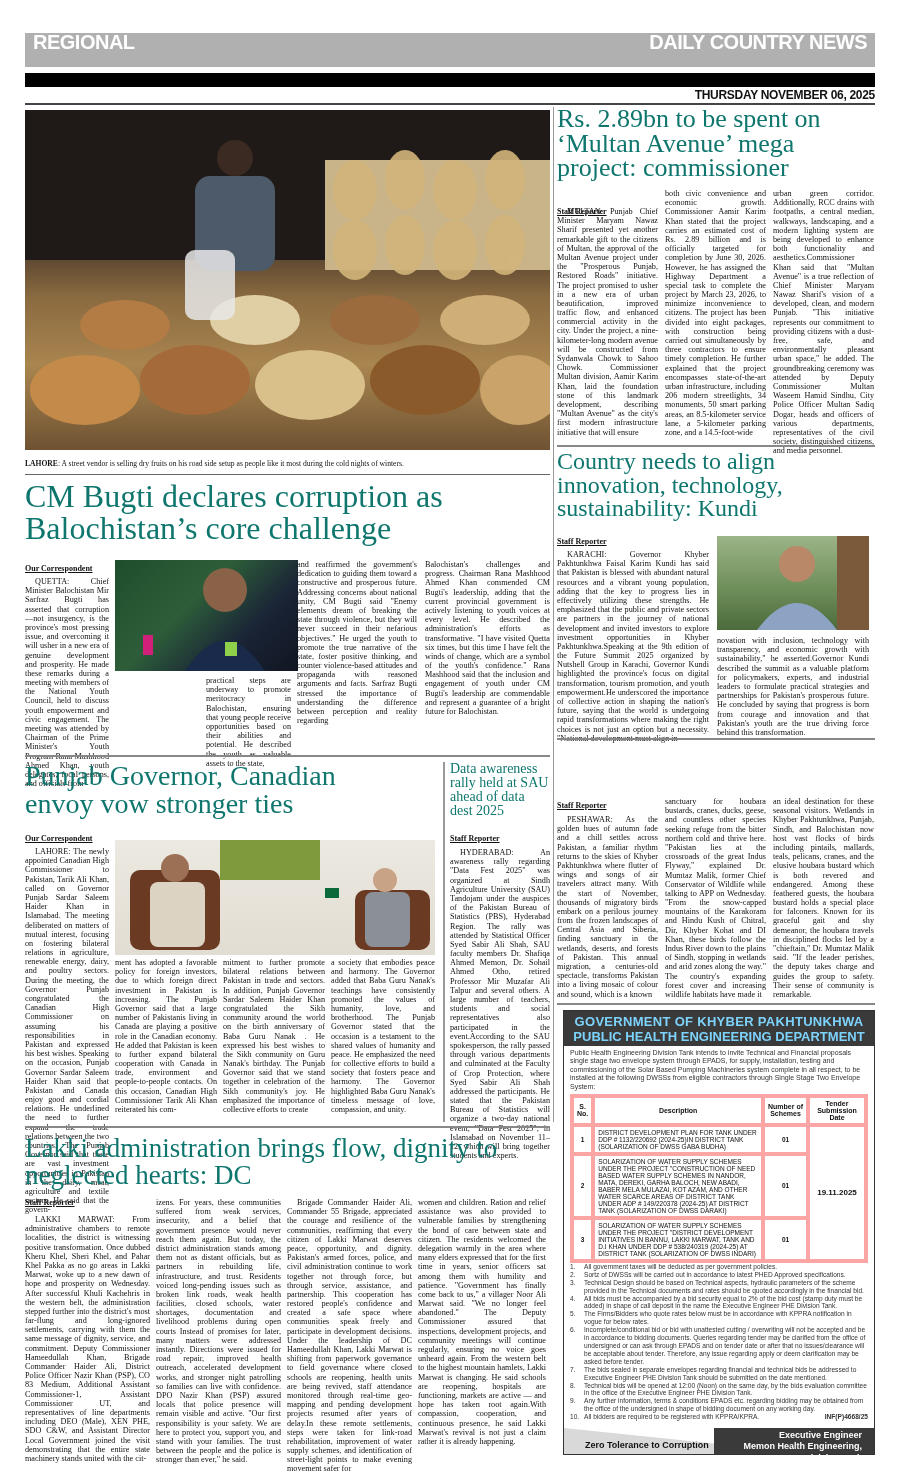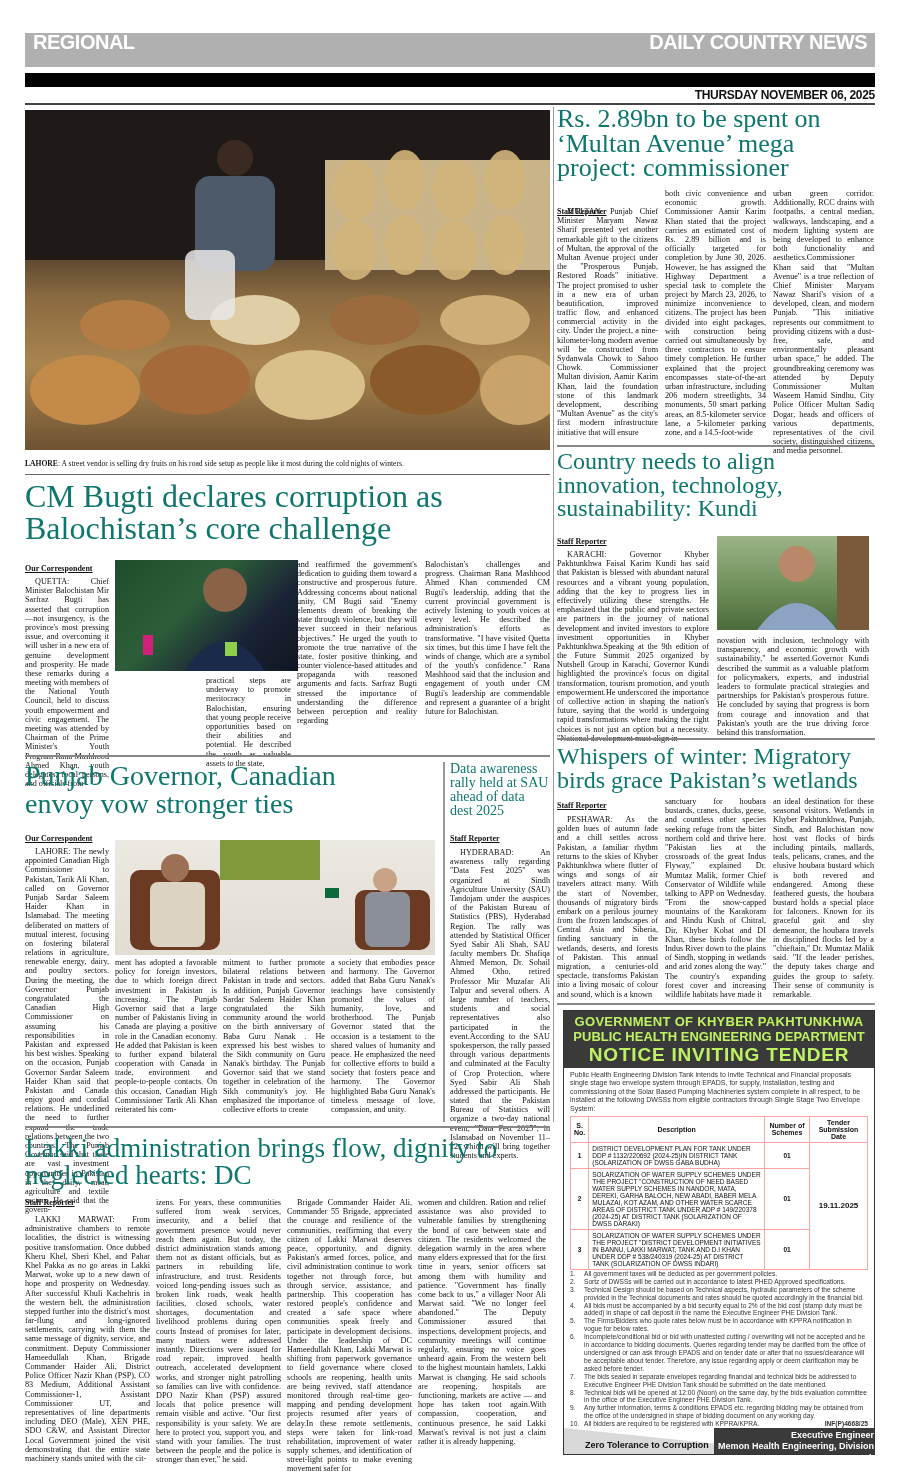--- a/index.html
+++ b/index.html
@@ -10,35 +10,35 @@
 .date{right:25px;top:88px;font-family:"Liberation Sans",sans-serif;font-weight:bold;font-size:12px;letter-spacing:-0.3px}
 .rule{left:25px;top:103px;width:850px;height:2px;background:#444}
 .head{font-family:"Liberation Serif",serif;font-weight:normal;line-height:0.98;color:#0f766e}
 .byline{font-size:8px;font-weight:bold;text-decoration:underline}
 .col{font-size:8.2px;line-height:1.12;text-align:justify;hyphens:auto}
 .photo{background:#555;overflow:hidden}
 .hr{height:2px;background:#888}
 .vr{width:2px;background:#888}
 .caption{font-size:7.6px}
 .ad{left:563px;top:1010px;width:312px;height:445px;border:1px solid #333;font-family:"Liberation Sans",sans-serif}
-.ad-head{background:#3a3a3a;color:#bef264;text-align:center;padding:3px 0 2px 0}
+.ad-head{background:#3a3a3a;color:#7dd3fc;text-align:center;padding:3px 0 2px 0}
 .ad-head .l1{font-size:13px;font-weight:bold;letter-spacing:0.3px}
 .ad-head .l2{font-size:13px;font-weight:bold}
 .ad-head .l3{font-size:19px;font-weight:900;letter-spacing:0.8px}
 .ad-intro{font-size:7px;line-height:1.2;padding:3px 6px;color:#333}
 table.tender{border-collapse:collapse;margin:0 6px;width:calc(100% - 12px);font-size:6.5px}
-table.tender th,table.tender td{border:1px solid #fca5a5;padding:2px 3px;vertical-align:middle}
+table.tender th,table.tender td{border:4px solid #fca5a5;padding:2px 3px;vertical-align:middle}
 table.tender th{font-weight:bold;text-align:center;font-size:7px}
 .ad-bidders{font-size:7.6px;font-weight:bold;padding:3px 6px 1px 6px;line-height:1.2}
 .ad-list{font-size:6.6px;line-height:1.2;padding:0 6px;color:#333}
 .ad-list div{display:flex}
 .ad-list span.n{width:14px;flex:none}
 .ad-foot{position:absolute;bottom:0;left:0;right:0;height:26px;display:flex}
 .ad-foot .z{background:#d9d9d9;font-size:9px;font-weight:bold;padding:12px 0 0 21px;width:150px;clip-path:polygon(0 0,100% 60%,100% 100%,0 100%)}
-.ad-foot .e{background:#3a3a3a;color:#fff;flex:1;text-align:right;padding:2px 0;font-size:9px;font-weight:bold;line-height:1.25}
+.ad-foot .e{background:#3a3a3a;color:#fff;flex:1;text-align:right;padding:2px 12px;font-size:9px;font-weight:bold;line-height:1.25}
 </style>
 </head>
 <body>
 
 <div class="abs band">
   <span>REGIONAL</span>
   <span>DAILY COUNTRY NEWS</span>
 </div>
 <div class="abs blackbar"></div>
 <div class="abs date">THURSDAY NOVEMBER 06, 2025</div>
@@ -145,33 +145,31 @@
 <div class="abs vr" style="left:443px;top:762px;height:360px;width:2px;background:#999"></div>
 
 <article class="abs" style="left:450px;top:762px;width:100px;height:365px">
   <h2 class="head" style="font-size:14px;line-height:1.0">Data awareness rally held at SAU ahead of data dest 2025</h2>
   <div class="byline abs" style="left:0;top:72px">Staff Reporter</div>
   <div class="col abs" style="left:0;top:86px;width:100px;text-indent:10px">HYDERABAD: An awareness rally regarding "Data Fest 2025" was organized at Sindh Agriculture University (SAU) Tandojam under the auspices of the Pakistan Bureau of Statistics (PBS), Hyderabad Region. The rally was attended by Statistical Officer Syed Sabir Ali Shah, SAU faculty members Dr. Shafiqa Ahmed Memon, Dr. Sohail Ahmed Otho, retired Professor Mir Muzafar Ali Talpur and several others. A large number of teachers, students and social representatives also participated in the event.According to the SAU spokesperson, the rally passed through various departments and culminated at the Faculty of Crop Protection, where Syed Sabir Ali Shah addressed the participants. He stated that the Pakistan Bureau of Statistics will organize a two-day national event, "Data Fest 2025", in Islamabad on November 11–12, which will bring together students and experts.</div>
 </article>
 <div class="abs hr" style="left:25px;top:1126px;width:525px"></div>
 
 <article class="abs" style="left:557px;top:745px;width:318px;height:265px">
-  <h1 class="head" style="font-size:24px;line-height:0.98">Whispers of winter: Migratory birds grace Pakistan’s wetlands</h1>
   <div class="byline abs" style="left:0;top:56px">Staff Reporter</div>
   <div class="col abs" style="left:0;top:70px;width:101px;text-indent:10px">PESHAWAR: As the golden hues of autumn fade and a chill settles across Pakistan, a familiar rhythm returns to the skies of Khyber Pakhtunkhwa where flutter of wings and songs of air travelers attract many. With the start of November, thousands of migratory birds embark on a perilous journey from the frozen landscapes of Central Asia and Siberia, finding sanctuary in the wetlands, deserts, and forests of Pakistan. This annual migration, a centuries-old spectacle, transforms Pakistan into a living mosaic of colour and sound, which is a known</div>
   <div class="col abs" style="left:108px;top:52px;width:101px">sanctuary for houbara bustards, cranes, ducks, geese, and countless other species seeking refuge from the bitter northern cold and thrive here. "Pakistan lies at the crossroads of the great Indus Flyway," explained Dr. Mumtaz Malik, former Chief Conservator of Wildlife while talking to APP on Wednesday. "From the snow-capped mountains of the Karakoram and Hindu Kush of Chitral, Dir, Khyber Kohat and DI Khan, these birds follow the Indus River down to the plains of Sindh, stopping in wetlands and arid zones along the way." The country's expanding forest cover and increasing wildlife habitats have made it</div>
   <div class="col abs" style="left:216px;top:52px;width:101px">an ideal destination for these seasonal visitors. Wetlands in Khyber Pakhtunkhwa, Punjab, Sindh, and Balochistan now host vast flocks of birds including pintails, mallards, teals, pelicans, cranes, and the elusive houbara bustard which is both revered and endangered. Among these feathered guests, the houbara bustard holds a special place for falconers. Known for its graceful gait and shy demeanor, the houbara travels in disciplined flocks led by a "chieftain," Dr. Mumtaz Malik said. "If the leader perishes, the deputy takes charge and guides the group to safety. Their sense of community is remarkable.</div>
 </article>
 <div class="abs hr" style="left:557px;top:1003px;width:318px"></div>
 
 <section class="abs ad">
   <div class="ad-head">
     <div class="l1">GOVERNMENT OF KHYBER PAKHTUNKHWA</div>
     <div class="l2">PUBLIC HEALTH ENGINEERING DEPARTMENT</div>
-    <div class="l3">NOTICE INVITING TENDER</div>
   </div>
   <div class="ad-intro">Public Health Engineering Division Tank intends to invite Technical and Financial proposals single stage two envelope system through EPADS, for supply, installation, testing and commissioning of the Solar Based Pumping Machineries system complete in all respect, to be installed at the following DWSSs from eligible contractors through Single Stage Two Envelope System:</div>
   <table class="tender">
     <thead>
       <tr>
         <th style="width:18px">S. No.</th>
         <th>Description</th>
         <th style="width:45px">Number of Schemes</th>
         <th style="width:58px">Tender Submission Date</th>
       </tr>

